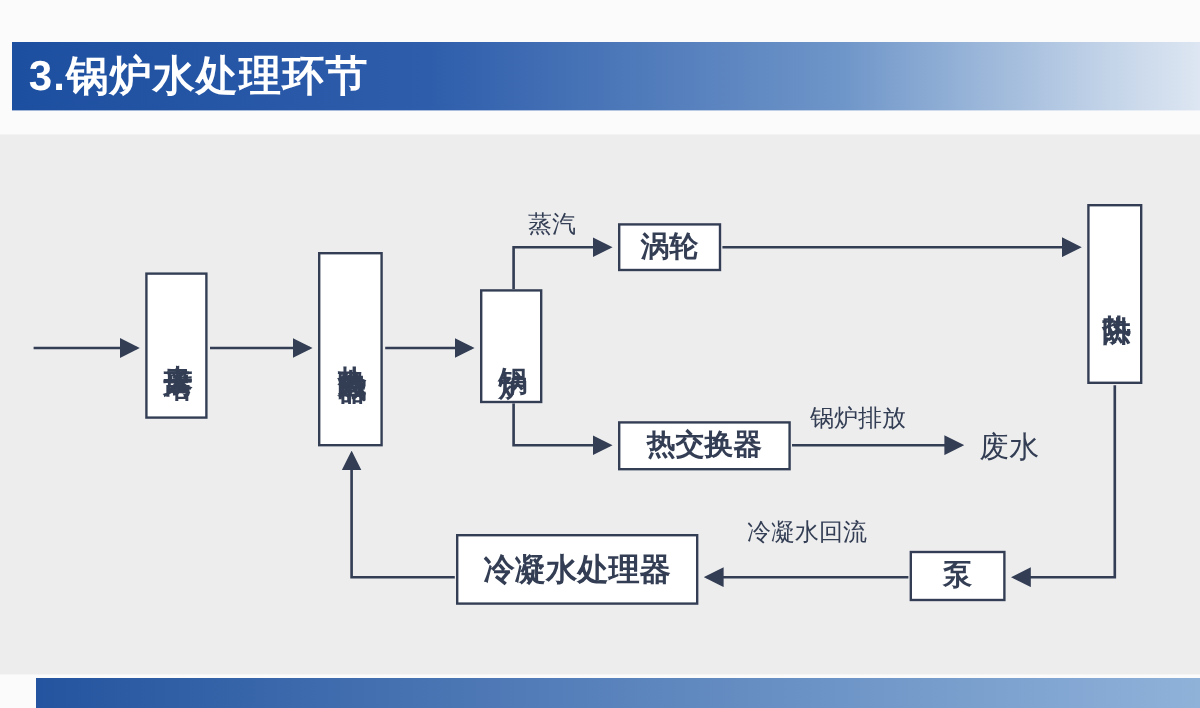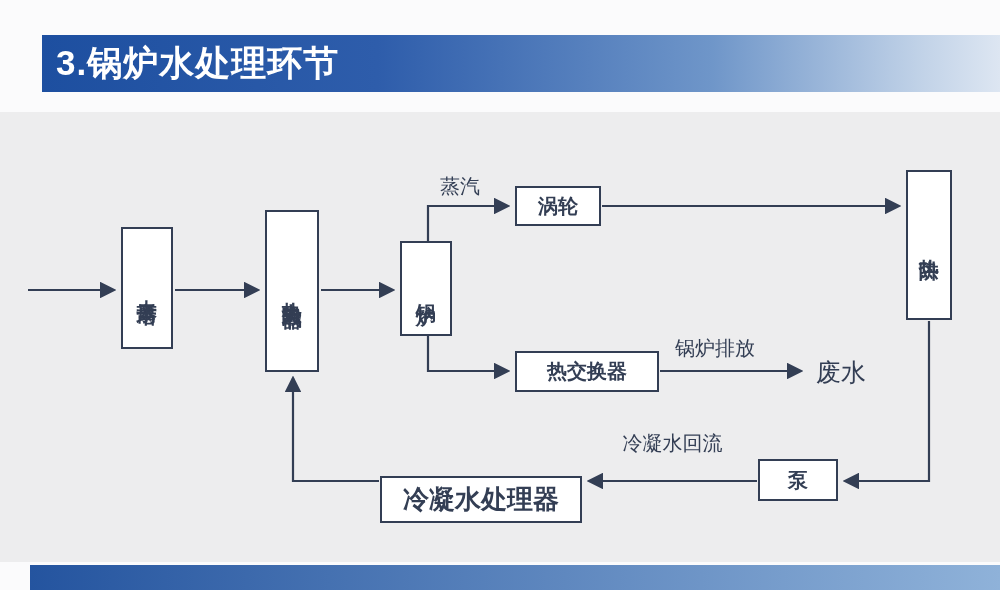--- a/index.html
+++ b/index.html
@@ -3,21 +3,21 @@
 <meta charset="utf-8">
 <style>
   html,body{margin:0;padding:0;}
   body{font-family:"Liberation Sans","DejaVu Sans",sans-serif;background:#ffffff;}
   .page{position:relative;width:1000px;height:590px;overflow:hidden;background:#fbfbfc;}
 
   
   .header{
     position:absolute;left:10px;right:0;top:35px;height:57px;
     background:linear-gradient(90deg,#1d4fa0 0%,#2e5dab 35%,#6f96c9 70%,#c2d3e8 92%,#dde6f2 100%);
-    display:flex;align-items:center;margin-left:32px;
+    display:flex;align-items:center;
   }
   .header .title{
     color:#ffffff;font-size:35px;font-weight:700;padding-left:14px;letter-spacing:1px;
     white-space:nowrap;
   }
 
   
   .canvas{
     position:absolute;left:0;top:112px;width:1000px;height:450px;
     background:var(--canvas-bg,#ededee);
@@ -32,21 +32,21 @@
   
   .arrows{position:absolute;left:0;top:0;width:1000px;height:590px;pointer-events:none;}
 
   
   .node{
     position:absolute;box-sizing:border-box;
     background:var(--box-fill,#ffffff);
     border:2px solid var(--box-border,#333e54);
     color:var(--box-border,#333e54);
     display:flex;align-items:center;justify-content:center;
-    font-weight:700;font-size:20px;line-height:1.12;
+    font-weight:700;font-size:24px;line-height:1.12;
   }
   .node.v{writing-mode:vertical-rl;text-orientation:upright;letter-spacing:2px;}
   .node.big{font-size:26px;}
 
   
   .flabel{
     position:absolute;color:var(--line,#333e54);
     font-size:20px;font-weight:400;text-align:center;white-space:nowrap;
   }
   .flabel.big{font-size:25px;text-align:center;}
@@ -85,21 +85,21 @@
   <div class="node v" style="left:265px;top:210px;width:54px;height:162px">热力除氧器</div>
 
   <div class="node v" style="left:400px;top:241px;width:52px;height:95px">锅炉</div>
 
   <div class="node" style="left:515px;top:186px;width:86px;height:40px">涡轮</div>
 
   <div class="node v" style="left:906px;top:170px;width:46px;height:150px">热阱</div>
 
   <div class="node" style="left:515px;top:351px;width:144px;height:41px">热交换器</div>
 
-  <div class="node big" style="left:380px;top:476px;width:202px;height:47px">冷凝水处理器</div>
+  <div class="node big" style="left:380px;top:445px;width:202px;height:59px">冷凝水处理器</div>
 
   <div class="node" style="left:758px;top:459px;width:80px;height:42px">泵</div>
 
 
 
 
   <span class="flabel" style="left:425px;top:173px;width:70px">蒸汽</span>
 
   <span class="flabel" style="left:655px;top:335px;width:120px">锅炉排放</span>
 

